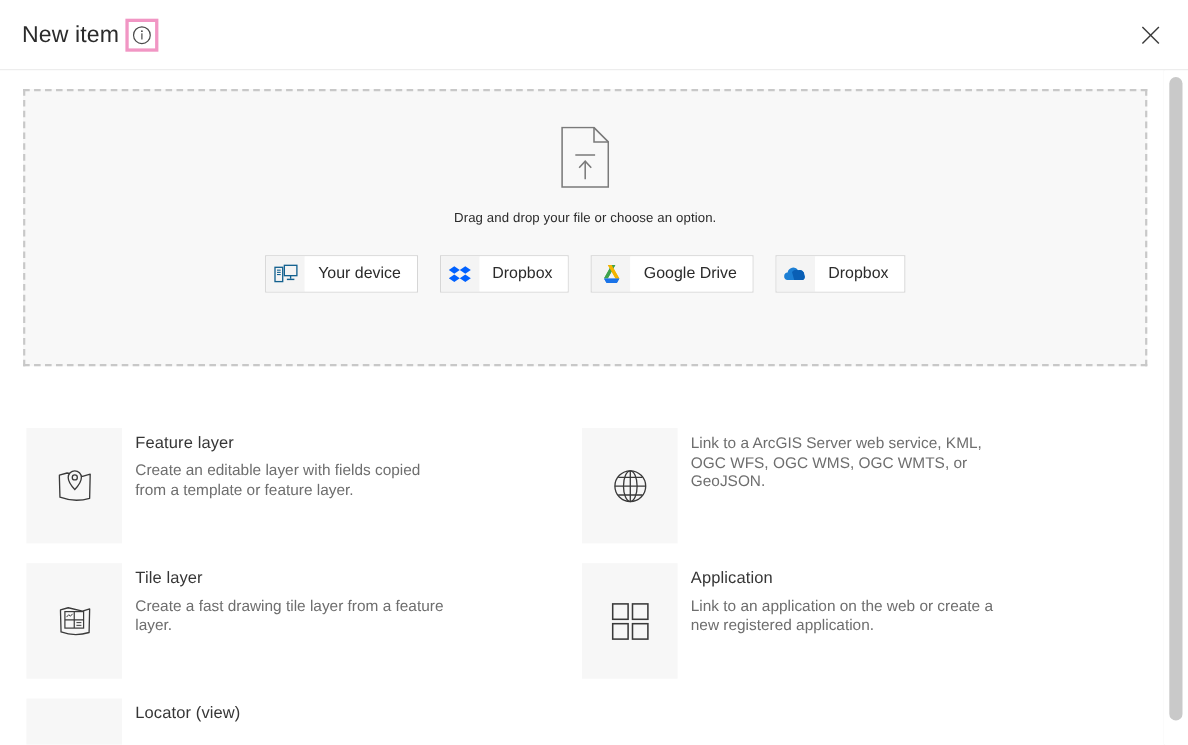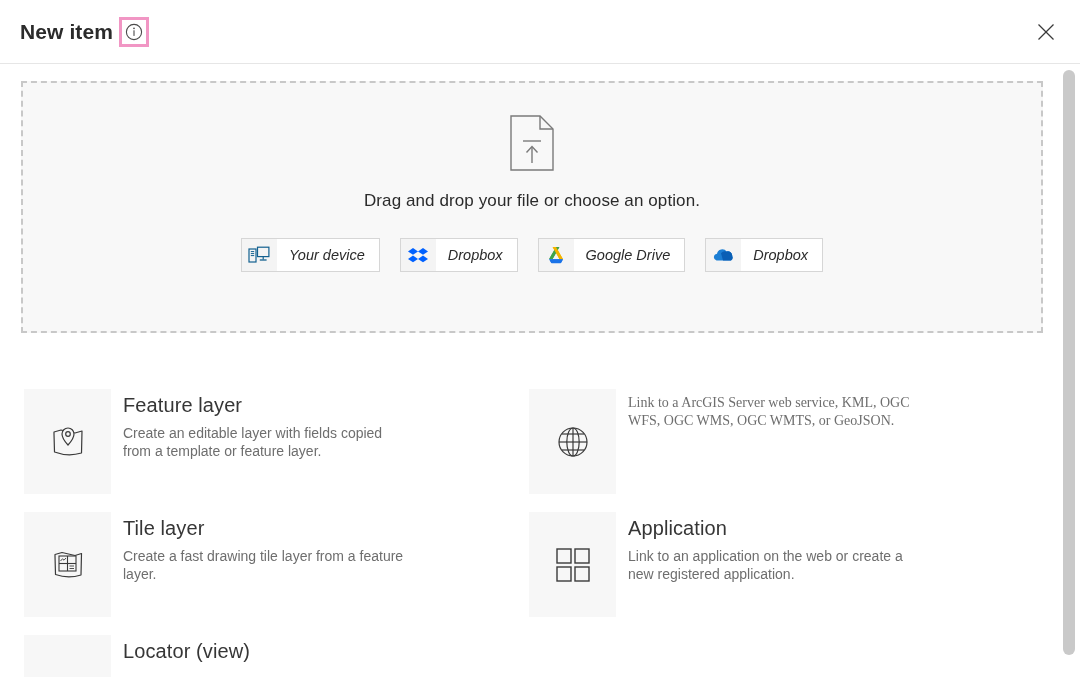--- a/index.html
+++ b/index.html
@@ -15,21 +15,21 @@
   .header {
     position: absolute; left: 0; top: 0; width: 1080px; height: 64px;
     border-bottom: 1px solid #e6e6e6;
     background: #fff;
   }
   .header-title-wrap {
     position: absolute; left: 20px; top: 0; height: 64px;
     display: flex; align-items: center; gap: 0px;
   }
   .header-title {
-    font-size: 21px; color: #2b2b2b; font-weight: 700; letter-spacing: .1px;
+    font-size: 21px; color: #2b2b2b; font-weight: 400; letter-spacing: .1px;
     line-height: 64px;
   }
   .info-highlight {
     margin-left: 6px;
     width: 30px; height: 30px;
     border: 3px solid #f196c4;
     display: flex; align-items: center; justify-content: center;
     background: #fff;
   }
   .info-icon-btn {
@@ -59,21 +59,21 @@
     border: 2px dashed #c8c8c8;
     background: #f8f8f8;
   }
   .dropzone-inner {
     position: absolute; left: 0; top: 0; width: 100%; height: 100%;
     display: flex; flex-direction: column; align-items: center;
   }
   .upload-icon { margin-top: 32px; }
   .dropzone-text {
     margin-top: 20px;
-    font-size: 17px; color: #2b2b2b; letter-spacing: .1px;
+    font-size: 12px; color: #2b2b2b; letter-spacing: .1px;
   }
   .provider-row {
     margin-top: 27px;
     display: flex; gap: 20px; align-items: center;
   }
   .provider-btn {
     height: 34px;
     display: flex; align-items: stretch;
     border: 1px solid #d6d6d6;
     background: #ffffff;
@@ -84,21 +84,20 @@
     width: 35px;
     background: #f4f4f4;
     display: flex; align-items: center; justify-content: center;
   }
   .provider-label {
     display: flex; align-items: center;
     padding: 0 14px 0 12px;
     font-size: 14.5px; color: #2b2b2b;
     background: #ffffff;
     white-space: nowrap;
-    font-style: italic;
   }
 
   
   .cards {
     position: absolute; left: 24px; top: 325px;
     width: 1010px;
   }
   .card-row { display: flex; }
   .card {
     display: flex; align-items: flex-start;
@@ -106,28 +105,28 @@
     background: transparent; cursor: pointer;
   }
   .card-icon-tile {
     width: 87px; height: 105px;
     background: #f7f7f7;
     display: flex; align-items: center; justify-content: center;
     flex: 0 0 87px;
   }
   .card-text { padding-left: 12px; padding-top: 5px; }
   .card-title {
-    font-size: 20px; color: #363636; font-weight: 400;
+    font-size: 15px; color: #363636; font-weight: 400;
     letter-spacing: .1px; margin-bottom: 8px;
   }
   .card-desc {
     font-size: 14px; color: #6e6e6e; line-height: 17.5px;
     max-width: 290px;
   }
-  .card-desc.wide { max-width: 300px; font-family: Liberation Serif, serif; }
+  .card-desc.wide { max-width: 300px; }
 
   
   .scroll-track {
     position: absolute; right: 0; top: 64px;
     width: 22px; height: 613px; background: #ffffff;
   }
   .scroll-thumb {
     position: absolute; left: 5px; top: 6px;
     width: 12px; height: 585px;
     background: #c9c9c9; border-radius: 6px;

